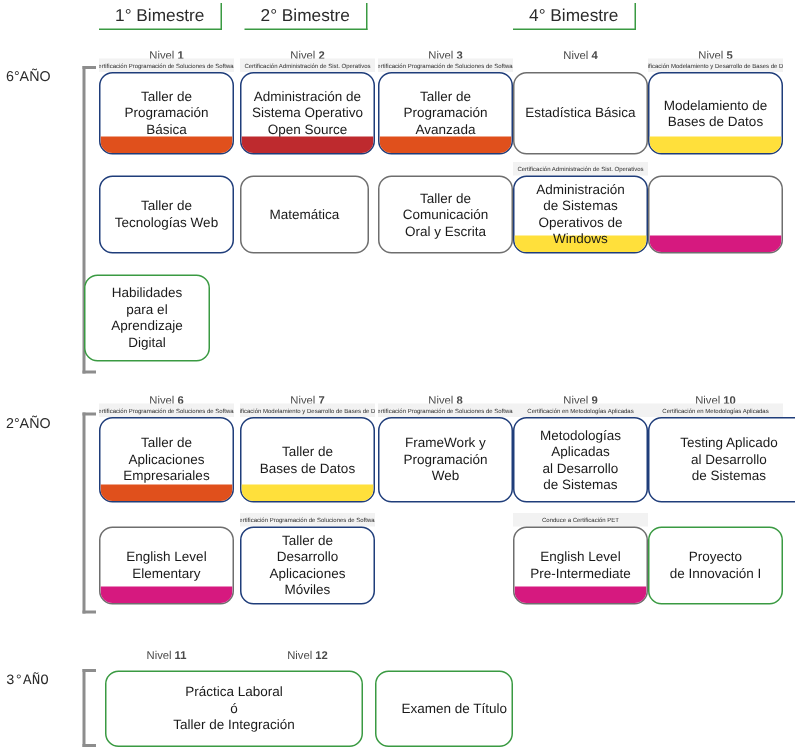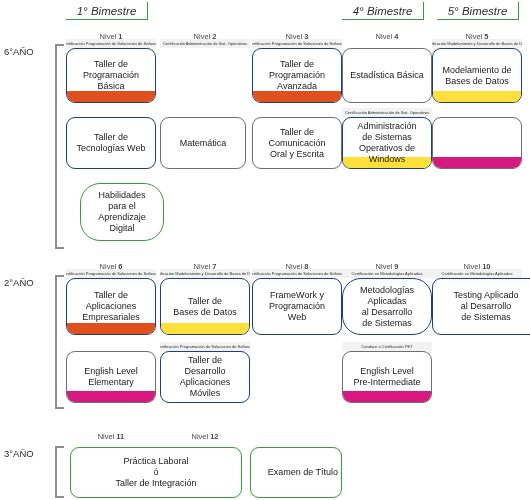--- a/index.html
+++ b/index.html
@@ -20,21 +20,20 @@
     height:18px;
     display:flex;
     align-items:center;
     justify-content:center;
     font-size:11.5px;
     color:#2b2b2b;
     border-bottom:1.6px solid #3a9a42;
     border-right:1.6px solid #3a9a42;
     box-sizing:border-box;
     white-space:nowrap;
-    font-style:italic;
   }
 
   
   .nivel{
     position:absolute;
     height:12px;
     font-size:7.5px;
     color:#4a4a4a;
     display:flex;
     align-items:center;
@@ -105,22 +104,22 @@
     display:flex;
     align-items:center;
     justify-content:center;
   }
 </style>
 </head>
 <body>
 
 <div id="canvas">
     <div class="bimestre" style="left: 66px; width: 82px;">1° Bimestre</div>
+    <div class="bimestre" style="left: 163px; width: 82px;">2° Bimestre</div>
     <div class="bimestre" style="left: 342px; width: 82px;">4° Bimestre</div>
-    <div class="bimestre" style="left: 437px; width: 82px;">5° Bimestre</div>
     <div class="year-label" style="left: 4px; top: 46px;">6°AÑO</div>
     <div class="bracket" style="left: 55px; top: 44px; height: 205px;"></div>
     <div class="nivel" style="left: 66px; top: 30px; width: 90px;">
       <span>Nivel</span>
       <b>1</b>
     </div>
     <div class="nivel" style="left: 160px; top: 30px; width: 90px;">
       <span>Nivel</span>
       <b>2</b>
     </div>
@@ -137,20 +136,26 @@
       <b>5</b>
     </div>
     <div class="cert" style="left: 66px; top: 39px; width: 90px; height: 9px;">Certificación Programación de Soluciones de Software</div>
     <div class="card navy" style="left: 66px; top: 48px; width: 90px; height: 55px;">
       <div class="band" style="background: rgb(224, 80, 28);"></div>
       <div class="title">Taller de
 Programación
 Básica</div>
     </div>
     <div class="cert" style="left: 160px; top: 39px; width: 90px; height: 9px;">Certificación Administración de Sist. Operativos</div>
+    <div class="card navy" style="left: 160px; top: 48px; width: 90px; height: 55px;">
+      <div class="band" style="background: rgb(190, 42, 46);"></div>
+      <div class="title">Administración de
+Sistema Operativo
+Open Source</div>
+    </div>
     <div class="cert" style="left: 252px; top: 39px; width: 90px; height: 9px;">Certificación Programación de Soluciones de Software</div>
     <div class="card navy" style="left: 252px; top: 48px; width: 90px; height: 55px;">
       <div class="band" style="background: rgb(224, 80, 28);"></div>
       <div class="title">Taller de
 Programación
 Avanzada</div>
     </div>
     <div class="card gray" style="left: 342px; top: 48px; width: 90px; height: 55px;">
       <div class="title">Estadística Básica</div>
     </div>
@@ -176,21 +181,21 @@
     <div class="card navy" style="left: 342px; top: 117px; width: 90px; height: 52px;">
       <div class="band" style="background: rgb(255, 224, 59);"></div>
       <div class="title">Administración
 de Sistemas
 Operativos de
 Windows</div>
     </div>
     <div class="card gray" style="left: 432px; top: 117px; width: 90px; height: 52px;">
       <div class="band" style="background: rgb(214, 25, 127);"></div>
     </div>
-    <div class="card green" style="left: 80px; top: 183px; width: 84px; height: 58px; border-radius: 20px;">
+    <div class="card green" style="left: 56px; top: 183px; width: 84px; height: 58px;">
       <div class="title">Habilidades
 para el
 Aprendizaje
 Digital</div>
     </div>
     <div class="year-label" style="left: 4px; top: 277px; text-align: center;">2°AÑO</div>
     <div class="bracket" style="left: 55px; top: 275px; height: 134px;"></div>
     <div class="nivel" style="left: 66px; top: 260px; width: 90px;">
       <span>Nivel</span>
       <b>6</b>
@@ -224,21 +229,21 @@
       <div class="title">Taller de
 Bases de Datos</div>
     </div>
     <div class="cert" style="left: 252px; top: 269px; width: 90px; height: 9px;">Certificación Programación de Soluciones de Software</div>
     <div class="card navy" style="left: 252px; top: 278px; width: 90px; height: 57px;">
       <div class="title">FrameWork y
 Programación
 Web</div>
     </div>
     <div class="cert" style="left: 342px; top: 269px; width: 90px; height: 9px;">Certificación en Metodologías Aplicadas</div>
-    <div class="card navy" style="left: 342px; top: 278px; width: 90px; height: 57px; border-radius: 19px;">
+    <div class="card navy" style="left: 342px; top: 278px; width: 90px; height: 57px;">
       <div class="title">Metodologías
 Aplicadas
 al Desarrollo
 de Sistemas</div>
     </div>
     <div class="cert" style="left: 432px; top: 269px; width: 90px; height: 9px;">Certificación en Metodologías Aplicadas</div>
     <div class="card navy" style="left: 432px; top: 278px; width: 108px; height: 57px;">
       <div class="title">Testing Aplicado
 al Desarrollo
 de Sistemas</div>
@@ -254,21 +259,25 @@
 Desarrollo
 Aplicaciones
 Móviles</div>
     </div>
     <div class="cert" style="left: 342px; top: 342px; width: 90px; height: 9px;">Conduce a Certificación PET</div>
     <div class="card gray" style="left: 342px; top: 351px; width: 90px; height: 52px;">
       <div class="band" style="background: rgb(214, 25, 127);"></div>
       <div class="title">English Level
 Pre-Intermediate</div>
     </div>
-    <div class="year-label" style="left: 4px; top: 448px;">3°AÑO</div>
+    <div class="card green" style="left: 432px; top: 351px; width: 90px; height: 52px;">
+      <div class="title">Proyecto
+de Innovación I</div>
+    </div>
+    <div class="year-label" style="left: 4px; top: 448px; font-family: Liberation Mono, monospace;">3°AÑO</div>
     <div class="bracket" style="left: 55px; top: 446px; height: 52px;"></div>
     <div class="nivel" style="left: 66px; top: 430px; width: 90px;">
       <span>Nivel</span>
       <b>11</b>
     </div>
     <div class="nivel" style="left: 160px; top: 430px; width: 90px;">
       <span>Nivel</span>
       <b>12</b>
     </div>
     <div class="card green" style="left: 70px; top: 447px; width: 172px; height: 51px;">

